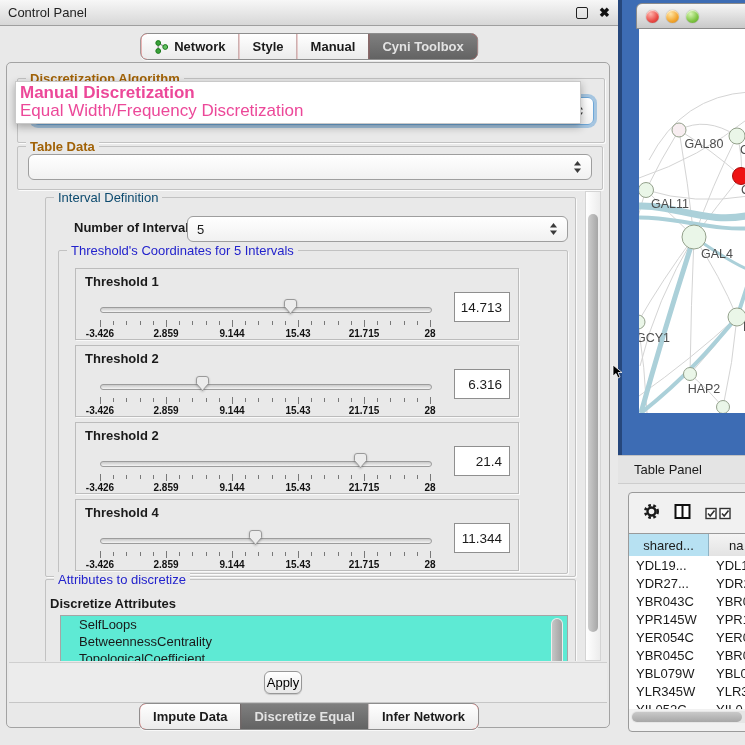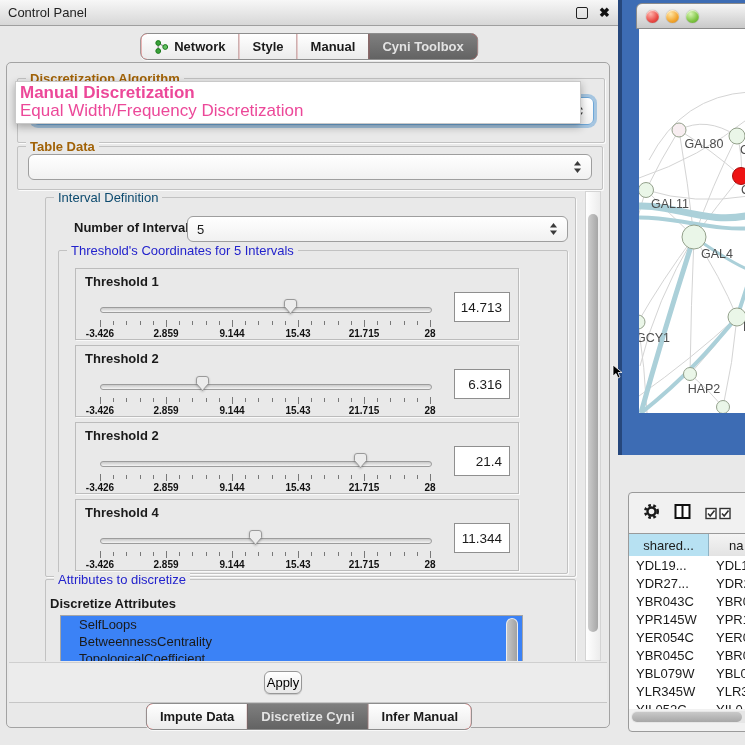--- a/index.html
+++ b/index.html
@@ -61,21 +61,21 @@
     border-radius:3px;background:linear-gradient(#c9c9c9,#f4f4f4);}
   .sthumb{position:absolute;top:29px;width:15px;height:17px;filter:drop-shadow(0 1px 1px rgba(0,0,0,.25));}
   .tick{position:absolute;width:1px;background:#787878;}
   .tick.minor{top:52px;height:4px;}
   .tick.major{top:51px;height:7px;}
   .tlabel{position:absolute;top:59px;width:44px;text-align:center;font-size:10px;font-weight:700;color:#111;}
   .valbox{position:absolute;right:8px;top:23px;width:56px;height:30px;background:#fff;border:1px solid #8f8f8f;
     display:flex;align-items:center;justify-content:flex-end;padding-right:7px;font-size:13.5px;box-sizing:border-box;}
   
   .attr-label{position:absolute;left:4px;top:16px;font-weight:700;font-size:13px;}
-  .attr-list{position:absolute;left:14px;top:35px;width:463px;height:55px;background:#3b82f6;
+  .attr-list{position:absolute;left:14px;top:35px;width:508px;height:55px;background:#5eead4;
     border:1px solid #a5a5a5;overflow:hidden;box-sizing:border-box;}
   .attr-item{padding-left:18px;line-height:17px;font-size:13px;}
   .list-vscroll{position:absolute;right:4px;top:2px;width:12px;height:49px;background:#ededed;border-radius:6px;}
   .list-vscroll .vthumb{position:absolute;left:1px;top:1px;width:10px;height:47px;border-radius:6px;
     background:linear-gradient(90deg,#c6c6c6,#a2a2a2);}
   
   .apply-strip{position:absolute;left:2px;top:599px;width:598px;height:39px;background:#ececec;
     border-top:1px solid #cfcfcf;border-bottom:1px solid #c6c6c6;display:flex;align-items:center;justify-content:center;}
   .aqua-btn{font-family:inherit;font-size:13px;padding:3px 2px;border:1px solid #979797;border-radius:6px;
     background:linear-gradient(#ffffff,#e8e8e8);transform:translateX(-25px);box-shadow:0 1px 1px rgba(0,0,0,.15);}
@@ -389,24 +389,24 @@
       <div class="apply-strip">
         <button class="aqua-btn">Apply</button>
       </div>
     </div>
 
     <div id="bottom-tabs" class="seg-bar">
         <div class="seg">
           <span>Impute Data</span>
         </div>
         <div class="seg selected">
-          <span>Discretize Cyni</span>
+          <span>Discretize Equal</span>
         </div>
         <div class="seg">
-          <span>Infer Manual</span>
+          <span>Infer Network</span>
         </div>
       </div>
   </div>
 
   <div class="desktop">
     <div class="net-window">
       <div class="net-titlebar">
         <span class="tl red"></span>
         <span class="tl yellow"></span>
         <span class="tl green"></span>
@@ -459,20 +459,23 @@
             <text x="700" y="393" text-anchor="middle" font-size="12.5" fill="#4d4d4d" font-family="&quot;Liberation Sans&quot;, sans-serif">HAP2</text>
           </svg>
       </div>
     </div>
   </div>
 
   <svg class="cursor" width="12" height="16">
     <polygon points="1,1 1,12 4,9.5 6,14 8,13 6,8.5 10,8.5" fill="#000" stroke="#fff" stroke-width="0.8"></polygon>
   </svg>
 
+  <div class="tp-titlebar">
+    <span>Table Panel</span>
+  </div>
   <div class="tp-body">
     <div class="tp-panel">
       <div class="tp-toolbar">
         <span>
           <svg width="17" height="17" viewBox="0 0 17 17">
             <circle cx="8.5" cy="8.5" r="6.2" fill="none" stroke="#1a1a1a" stroke-width="2.6" stroke-dasharray="2.6 2.45"></circle>
             <circle cx="8.5" cy="8.5" r="4" fill="none" stroke="#1a1a1a" stroke-width="2.4"></circle>
           </svg>
         </span>
         <span>

